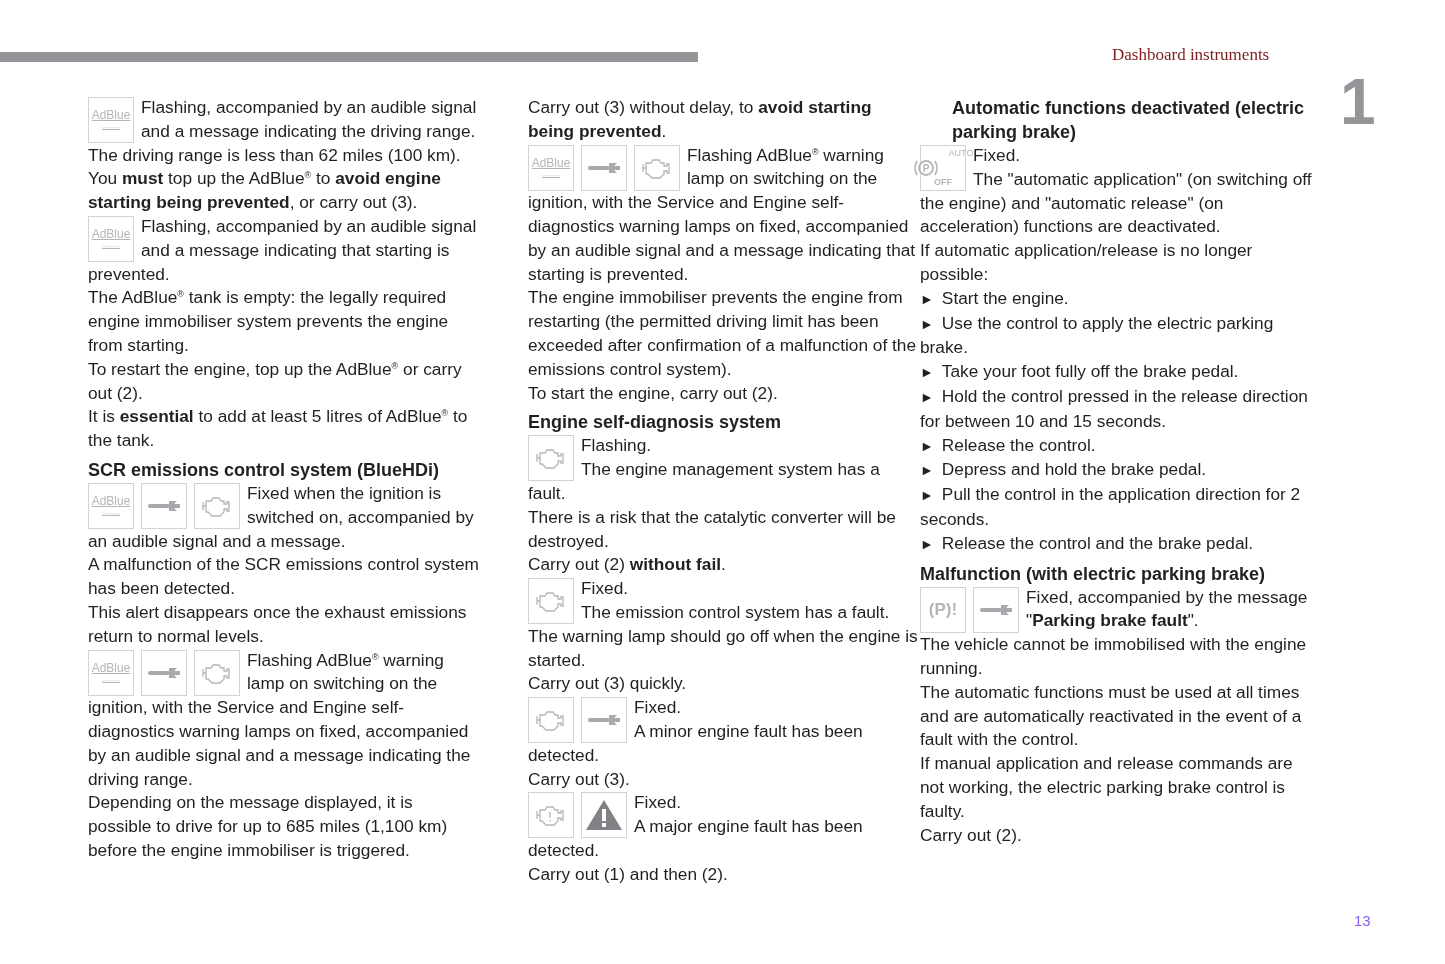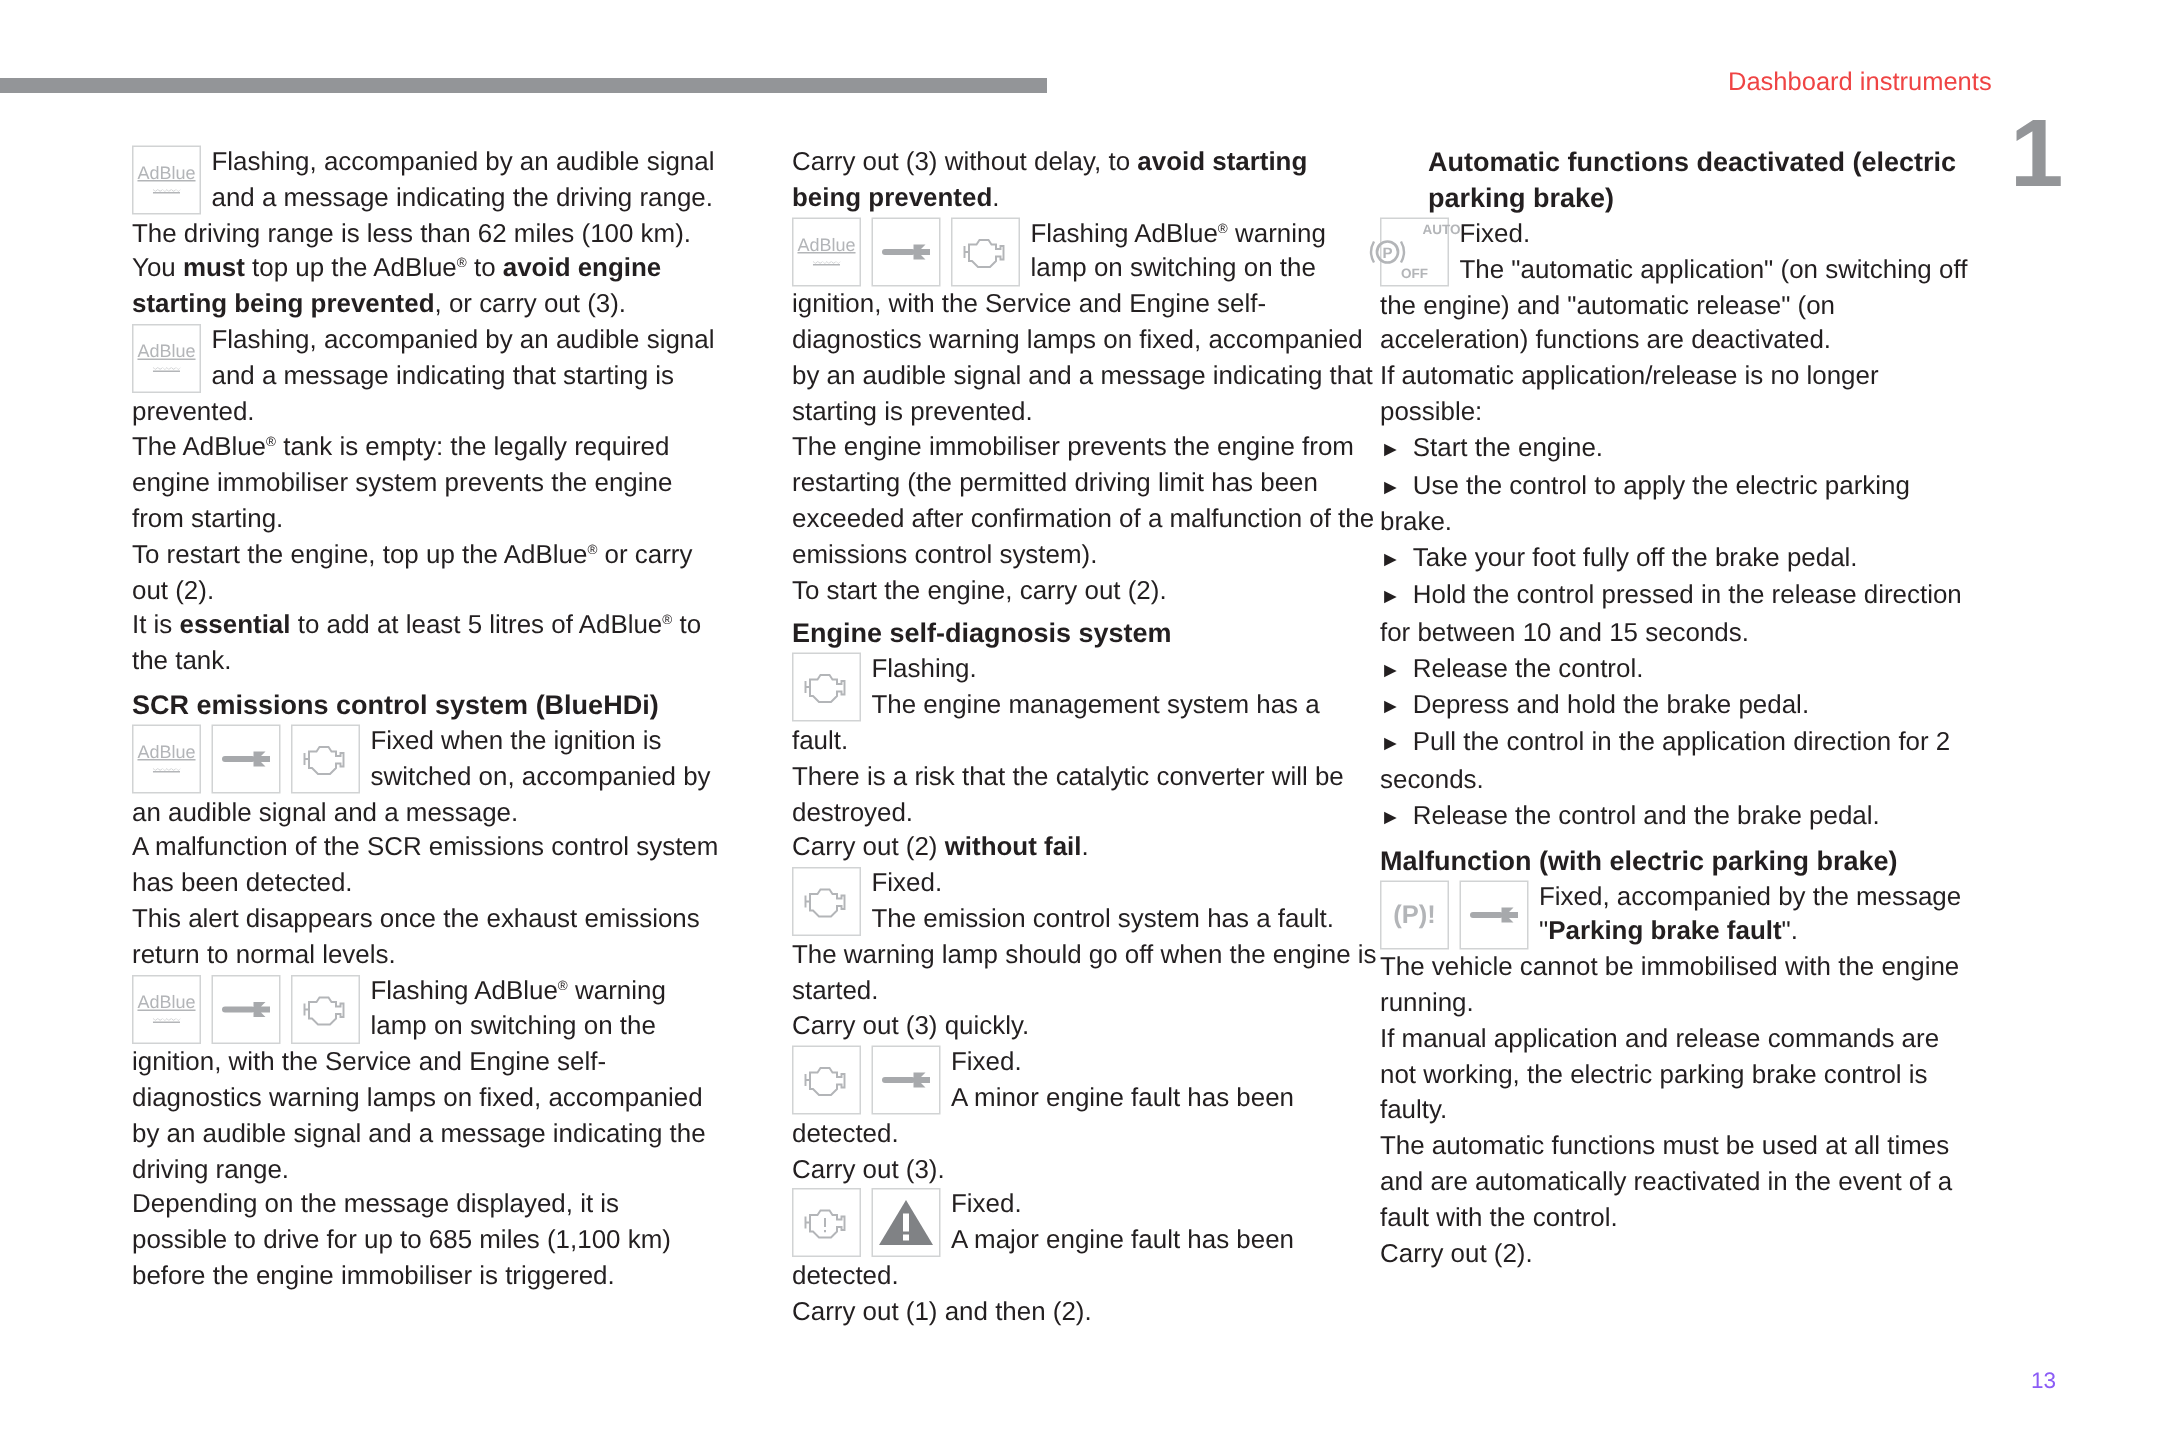--- a/index.html
+++ b/index.html
@@ -1,19 +1,19 @@
 <!DOCTYPE html>
 <html><head>
 <meta charset="utf-8">
 <style>
   html, body { margin:0; padding:0; background:#ffffff; }
   body { width:1445px; height:964px; position:relative; overflow:hidden;
          font-family:"Liberation Sans", sans-serif; color:#231f20; }
   .topbar { position:absolute; left:0; top:52px; width:698px; height:10px; background:#939598; }
-  .header-title { position:absolute; left:1152px; top:45px; font-size:17px; color:#ef4444; }
+  .header-title { position:absolute; left:1112px; top:45px; font-size:17px; color:#7f1d1d;font-family:Liberation Serif, serif; }
   .chapter-num { position:absolute; left:1340px; top:70px; font-size:64px; font-weight:bold; color:#939598; line-height:1; }
   .page-num { position:absolute; left:1354px; top:912px; font-size:15px; font-weight:normal; color:#8b5cf6; }
   .col { position:absolute; top:96px; width:392px; font-size:17.3px; line-height:23.8px; }
   .col1 { left:88px; }
   .col2 { left:528px; }
   .col3 { left:920px; width:392px; }
   .p { margin:0; }
   .h { margin:5px 0 0 0; font-weight:bold; font-size:18px; line-height:24px; }
   .h.first { margin-top:0;margin-left:32px; }
   b { font-weight:bold; }
@@ -165,21 +165,21 @@
   </div>
   <p class="p"><span>Fixed.</span><br><span>A major engine fault has been detected.</span></p>
   <p class="p">Carry out (1) and then (2).</p>
 </div>
 
 <div class="col col3">
   <h3 class="h first">Automatic functions deactivated (electric parking brake)</h3>
   <div class="icons">
     <div class="ic">
       <div style="text-align:center;color:#b3b5b8;line-height:1;">
-        <div style="font-size:9px;font-weight:bold;margin-left:36px;">AUTO</div>
+        <div style="font-size:9px;font-weight:normal;margin-left:36px;">AUTO</div>
         <svg width="26" height="20" viewBox="0 0 26 20">
             <circle cx="13" cy="10" r="7" fill="none" stroke="#b3b5b8" stroke-width="1.8"></circle>
             <path d="M4 3 Q0 10 4 17 M22 3 Q26 10 22 17" fill="none" stroke="#b3b5b8" stroke-width="1.6"></path>
             <text x="13" y="14" font-size="10" font-weight="bold" text-anchor="middle" fill="#b3b5b8" font-family="Liberation Sans, sans-serif">P</text>
           </svg>
         <div style="font-size:9px;font-weight:bold;">OFF</div>
       </div>
     </div>
   </div>
   <p class="p"><span>Fixed.</span><br><span>The "automatic application" (on switching off the engine) and "automatic release" (on acceleration) functions are deactivated.</span></p>
@@ -201,16 +201,16 @@
       </div>
     <div class="ic">
         <svg width="34" height="14" viewBox="0 0 34 14">
           <rect x="1" y="5" width="22" height="4" rx="2" fill="#a7a9ac"></rect>
           <path d="M22 2 h8 l-3 3 h6 v4 h-6 l3 3 h-8 z" fill="#a7a9ac"></path>
         </svg>
       </div>
   </div>
   <p class="p"><span>Fixed, accompanied by the message "</span><b>Parking brake fault</b><span>".</span></p>
   <p class="p">The vehicle cannot be immobilised with the engine running.</p>
+  <p class="p">The automatic functions must be used at all times and are automatically reactivated in the event of a fault with the control.</p>
   <p class="p">If manual application and release commands are not working, the electric parking brake control is faulty.</p>
-  <p class="p">The automatic functions must be used at all times and are automatically reactivated in the event of a fault with the control.</p>
   <p class="p">Carry out (2).</p>
 </div>
 
 </body></html>

